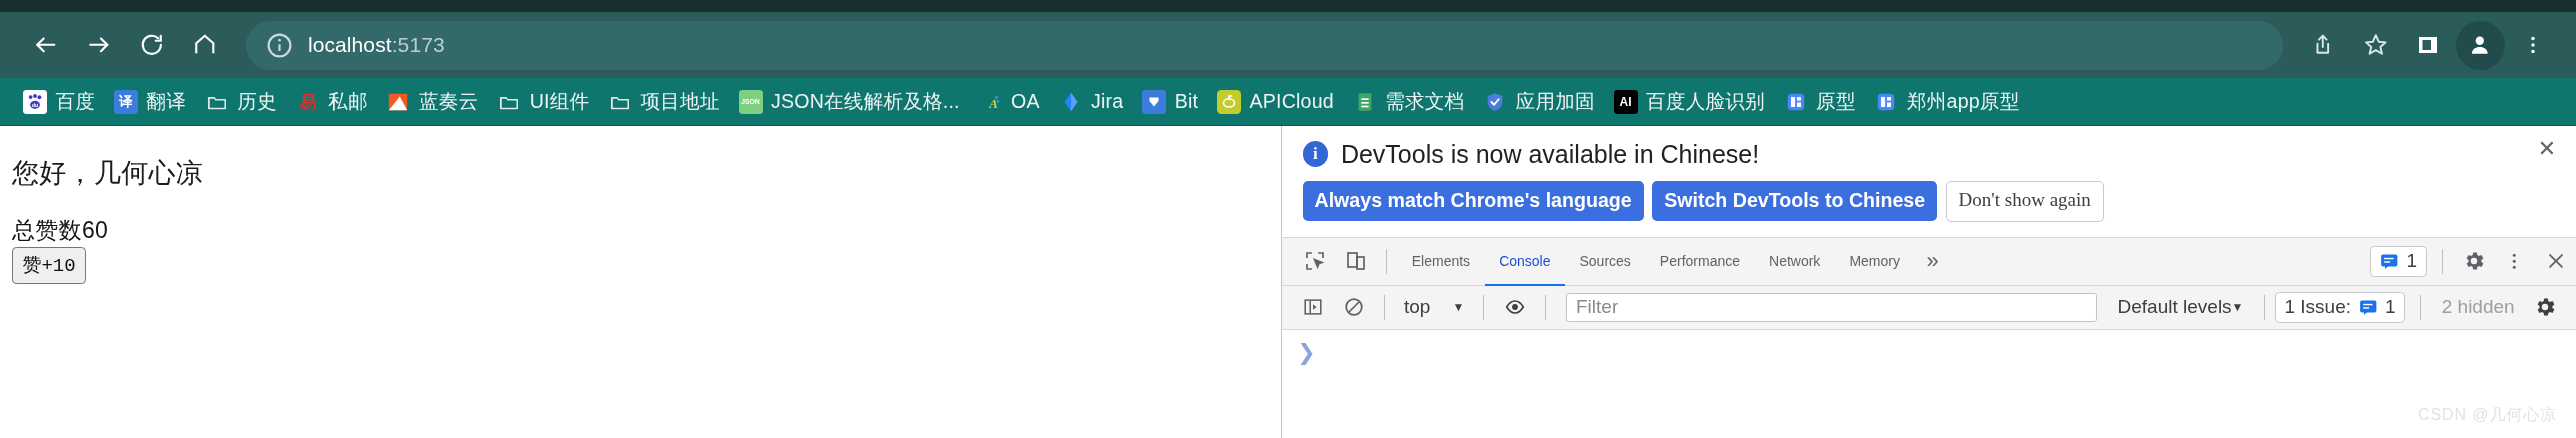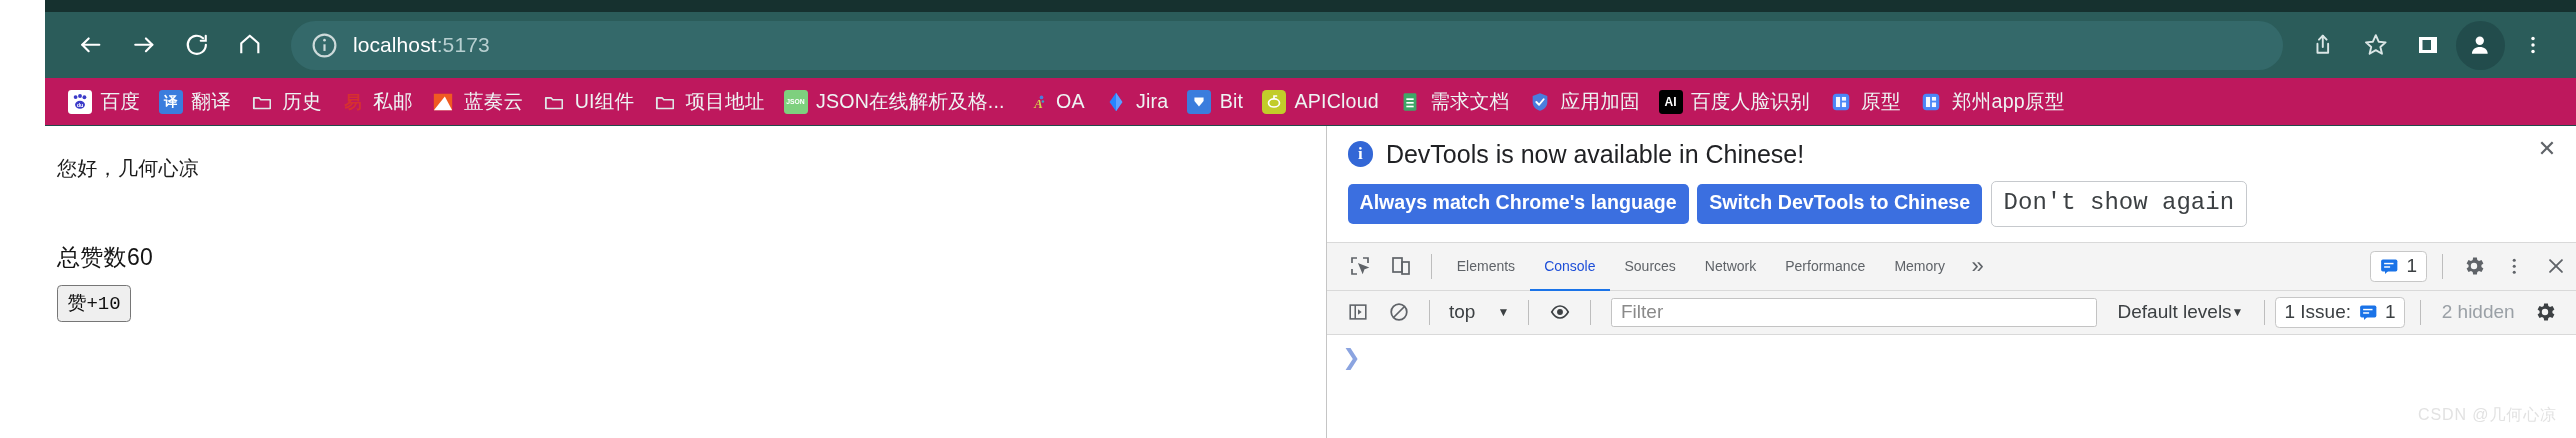--- a/index.html
+++ b/index.html
@@ -4,21 +4,21 @@
 <style>
   * { box-sizing: border-box; margin: 0; padding: 0; }
   html, body {
     width: 2576px; height: 438px;
     overflow: hidden;
     font-family: "Liberation Sans", "DejaVu Sans", sans-serif;
     background: #fff;
   }
 
   
-  .browser { width: 2576px; height: 390px; position: relative; padding-left: 45px; }
+  .browser { width: 2576px; height: 390px; position: relative; }
 
   .tabstrip {
     height: 12px; background: #16312f; width: 100%;
   }
 
   .toolbar {
     height: 66px; background: #2b5c5a;
     display: flex; align-items: center;
     padding: 0 19px;
     position: relative;
@@ -55,21 +55,21 @@
   .tool-right .nav-btn { width: 49px; height: 49px; }
   .avatar-btn {
     width: 49px; height: 49px; border-radius: 50%;
     background: #224c4c;
     display: flex; align-items: center; justify-content: center;
     flex: none;
   }
 
   
   .bookmarks {
-    height: 48px; background: #be185d;
+    height: 48px; background: #0f766e;
     display: flex; align-items: center;
     padding: 0 13.6px;
     overflow: hidden;
     border-bottom: 0.9px solid #224b4a;
   }
   .bm {
     display: flex; align-items: center;
     height: 36px;
     padding: 0 9.4px;
     border-radius: 5.1px;
@@ -95,27 +95,27 @@
   .split { display: flex; height: 312px; width: 100%; }
 
   
   .page {
     width: 1281px; background: #ffffff;
     padding: 29px 22px 0 12px;
     position: relative;
     flex: none;
   }
   .greeting {
-    font-size: 20px; color: #1b1b1b; font-weight: 400;
-    margin-bottom: 60px;
+    font-size: 27px; color: #1b1b1b; font-weight: 400;
+    margin-bottom: 24px;
     letter-spacing: 0.3px;
   }
   .likes {
     font-size: 23px; color: #141414;
-    margin-bottom: 12px;
+    margin-bottom: 1px;
     letter-spacing: 0.3px;
   }
   .like-btn {
     font-size: 19px;
     background: #efefef;
     border: 0.9px solid #767676;
     border-radius: 4.3px;
     padding: 4.3px 9.4px 5.1px 9.4px;
     color: #111;
     font-family: Liberation Mono, monospace;
@@ -151,24 +151,24 @@
   .btn-primary {
     background: #3b6fe0; color: #fff;
     font-size: 19.6px; font-weight: bold;
     border: none; border-radius: 5.1px;
     padding: 7.7px 12px 9.4px 12px;
     font-family: "Liberation Sans", sans-serif;
     white-space: nowrap;
   }
   .btn-secondary {
     background: #fff; color: #3c4043;
-    font-size: 24px;
+    font-size: 19px;
     border: 0.9px solid #c6c9cd; border-radius: 5.1px;
     padding: 7.7px 12px 9.4px 12px;
-    font-family: Liberation Mono, monospace;
+    font-family: Liberation Serif, serif;
     white-space: nowrap;
     text-align: center;
   }
   .banner-close {
     position: absolute; right: 17px; top: 12px;
     font-size: 22px; color: #5f6368; line-height: 1;
     width: 24px; height: 24px; text-align: center;
   }
 
   .dt-tabs {
@@ -525,22 +525,22 @@
         <div class="dt-iconbtn">
           <svg width="24" height="24" viewBox="0 0 24 24" fill="none" stroke="#5f6368" stroke-width="1.7">
             <rect x="4" y="4" width="9" height="14"></rect>
               <rect x="13" y="8" width="7" height="12"></rect>
           </svg>
         </div>
         <div class="dt-sep"></div>
         <div class="dt-tab">Elements</div>
         <div class="dt-tab active">Console</div>
         <div class="dt-tab">Sources</div>
+        <div class="dt-tab">Performance</div>
         <div class="dt-tab">Network</div>
-        <div class="dt-tab">Performance</div>
         <div class="dt-tab">Memory</div>
         <div class="dt-more">»</div>
         <div class="dt-spacer"></div>
         <div class="issue-chip">
           <svg width="20.5" height="20.5" viewBox="0 0 24 24">
             <rect x="2.5" y="4" width="19" height="14" rx="2" fill="#1a73e8"></rect>
             <path d="M7 16.5 L7 21 L12 16.5 Z" fill="#1a73e8"></path>
             <rect x="6" y="8" width="11" height="1.7" fill="#ffffff"></rect>
             <rect x="6" y="12" width="7" height="1.7" fill="#ffffff"></rect>
           </svg>

